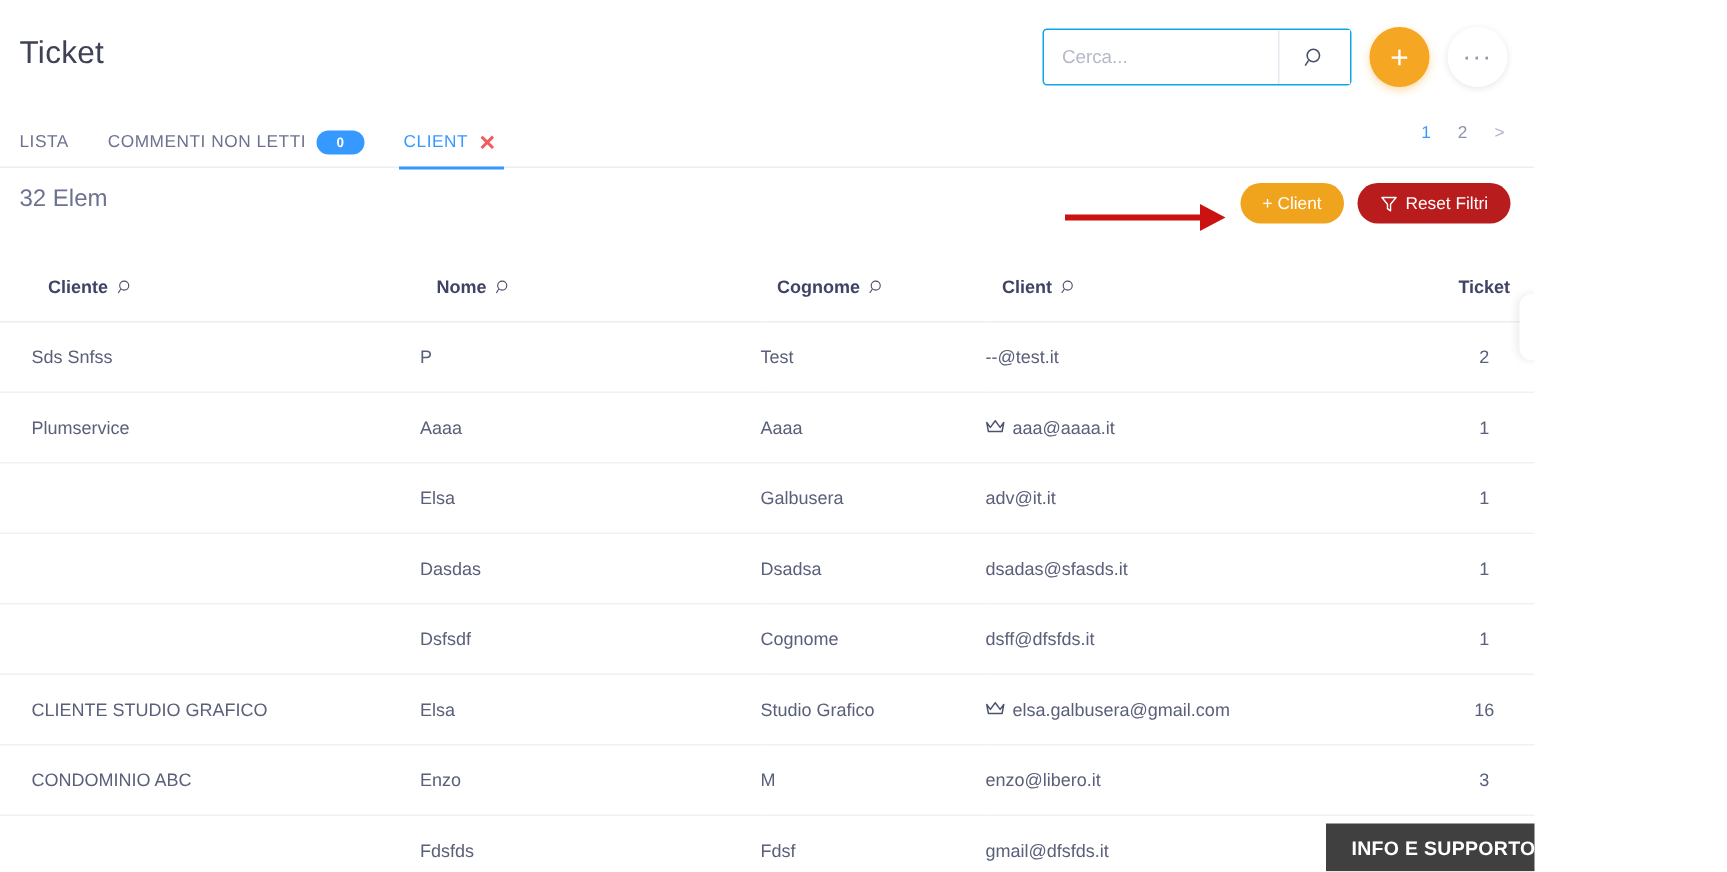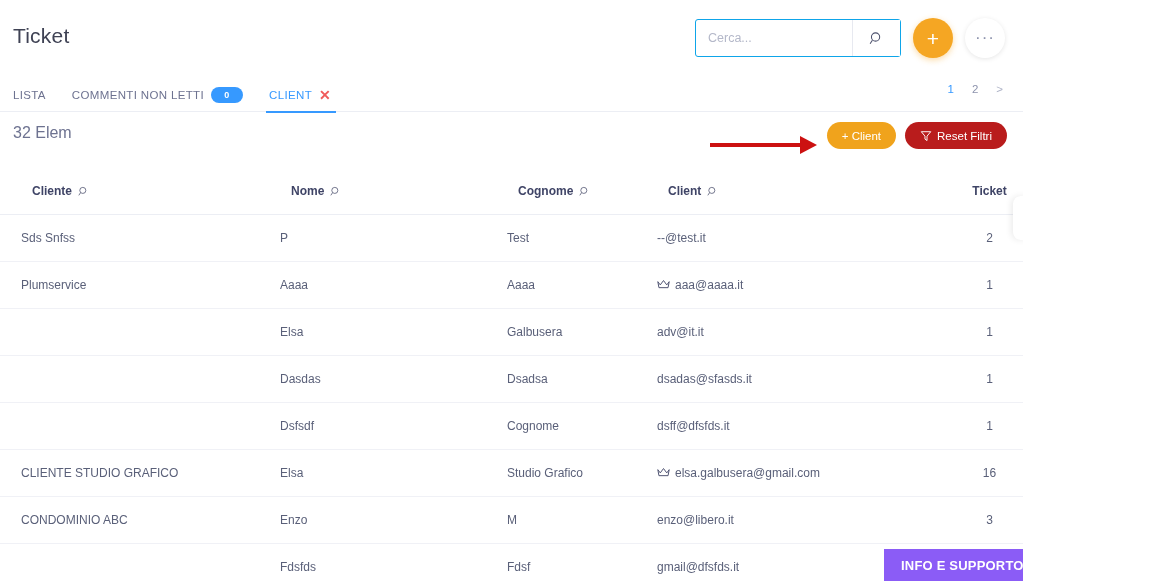--- a/index.html
+++ b/index.html
@@ -105,21 +105,21 @@
   .c-client  { width: 275px; }
   .c-ticket  { width: 115px; text-align: center; }
   .c-oper    { width: 104px; text-align: left; padding-right: 19px !important; }
   .ops { display: inline-flex; align-items: center; gap: 11px; justify-content: flex-end; }
   .op-icon { cursor: pointer; line-height: 0; }
   .crown { display: inline-block; margin-right: 5px; vertical-align: -1px; }
 
   
   .support-banner {
     position: absolute; left: 884px; top: 549px; width: 267px; height: 32px;
-    background: #8b5cf6; color: #fff;
+    background: #404040; color: #fff;
     display: flex; align-items: center; padding-left: 17px;
     font-size: 13px; font-weight: 700; letter-spacing: .2px; cursor: pointer;
   }
   .edge-tab {
     position: absolute; right: -4px; top: 196px; width: 14px; height: 44px;
     background: #fff; border-radius: 8px 0 0 8px; box-shadow: -2px 0 6px rgba(0,0,0,.08);
   }
 </style>
 </head>
 <body>

